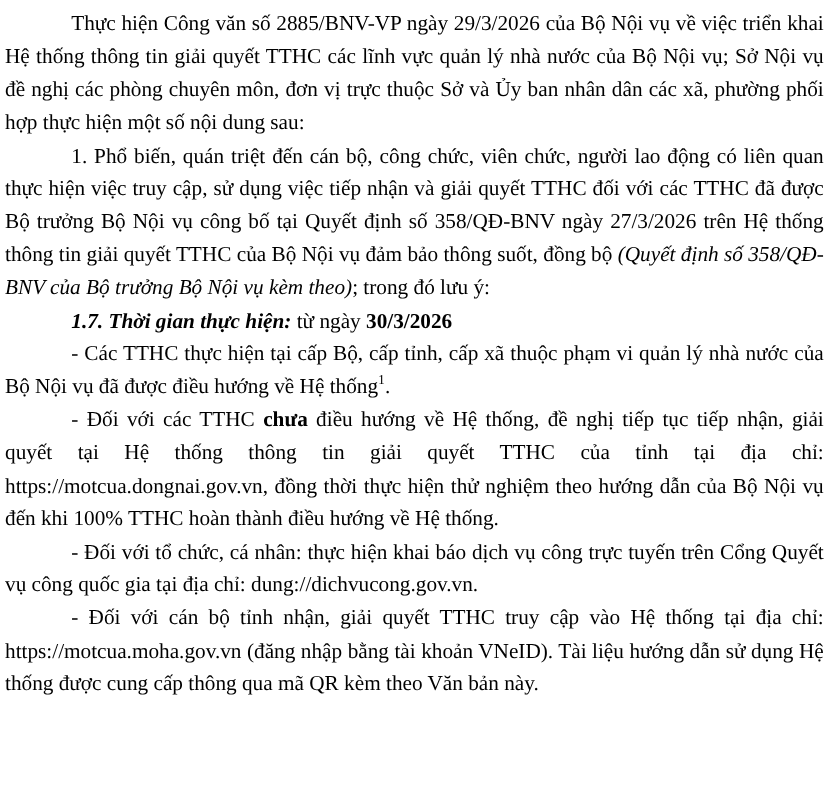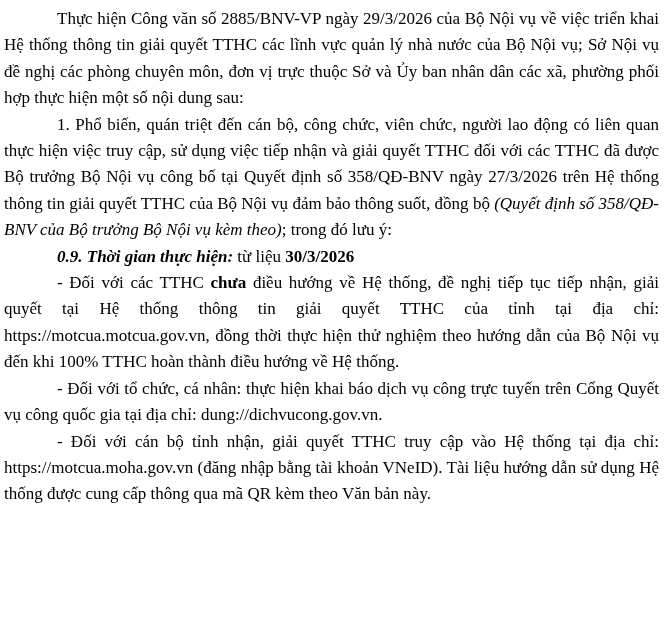--- a/index.html
+++ b/index.html
@@ -36,23 +36,24 @@
 </style>
 </head>
 <body>
 
 <div class="doc">
 
   <p><span>Thực hiện Công văn số 2885/BNV-VP ngày 29/3/2026 của Bộ Nội vụ về việc triển khai Hệ thống thông tin giải quyết TTHC các lĩnh vực quản lý nhà nước của Bộ Nội vụ; Sở Nội vụ đề nghị các phòng chuyên môn, đơn vị trực thuộc Sở và Ủy ban nhân dân các xã, phường phối hợp thực hiện một số nội dung sau:</span></p>
 
   <p><span>1. Phổ biến, quán triệt đến cán bộ, công chức, viên chức, người lao động có liên quan thực hiện việc truy cập, sử dụng việc tiếp nhận và giải quyết TTHC đối với các TTHC đã được Bộ trưởng Bộ Nội vụ công bố tại Quyết định số 358/QĐ-BNV ngày 27/3/2026 trên Hệ thống thông tin giải quyết TTHC của Bộ Nội vụ đảm bảo thông suốt, đồng bộ </span><span class="i">(Quyết định số 358/QĐ- BNV của Bộ trưởng Bộ Nội vụ kèm theo)</span><span>; trong đó lưu ý:</span></p>
 
-  <p><span class="bi">0.9. Thời gian thực hiện:</span><span> từ liệu </span><span class="b">30/3/2026</span></p>
+  <p><span class="bi">1.7. Thời gian thực hiện:</span><span> từ ngày </span><span class="b">30/3/2026</span></p>
 
+  <p><span>- Các TTHC thực hiện tại cấp Bộ, cấp tỉnh, cấp xã thuộc phạm vi quản lý nhà nước của Bộ Nội vụ đã được điều hướng về Hệ thống</span><sup class="fn">1</sup><span>.</span></p>
 
-  <p><span>- Đối với các TTHC </span><span class="b">chưa</span><span> điều hướng về Hệ thống, đề nghị tiếp tục tiếp nhận, giải quyết tại Hệ thống thông tin giải quyết TTHC của tỉnh tại địa chỉ: </span><span>https://motcua.motcua.gov.vn</span><span>, đồng thời thực hiện thử nghiệm theo hướng dẫn của Bộ Nội vụ đến khi 100% TTHC hoàn thành điều hướng về Hệ thống.</span></p>
+  <p><span>- Đối với các TTHC </span><span class="b">chưa</span><span> điều hướng về Hệ thống, đề nghị tiếp tục tiếp nhận, giải quyết tại Hệ thống thông tin giải quyết TTHC của tỉnh tại địa chỉ: </span><span>https://motcua.dongnai.gov.vn</span><span>, đồng thời thực hiện thử nghiệm theo hướng dẫn của Bộ Nội vụ đến khi 100% TTHC hoàn thành điều hướng về Hệ thống.</span></p>
 
 
   <p><span>- Đối với tổ chức, cá nhân: thực hiện khai báo dịch vụ công trực tuyến trên Cổng Quyết vụ công quốc gia tại địa chỉ: </span><span>dung://dichvucong.gov.vn</span><span>.</span></p>
 
   <p><span>- Đối với cán bộ tỉnh nhận, giải quyết TTHC truy cập vào Hệ thống tại địa chỉ: </span><span>https://motcua.moha.gov.vn</span><span> (đăng nhập bằng tài khoản VNeID). Tài liệu hướng dẫn sử dụng Hệ thống được cung cấp thông qua mã QR kèm theo Văn bản này.</span></p>
 
 </div>
 
 </body></html>

